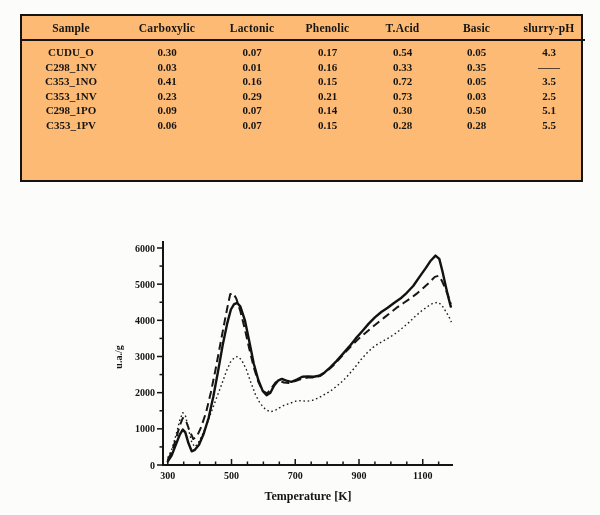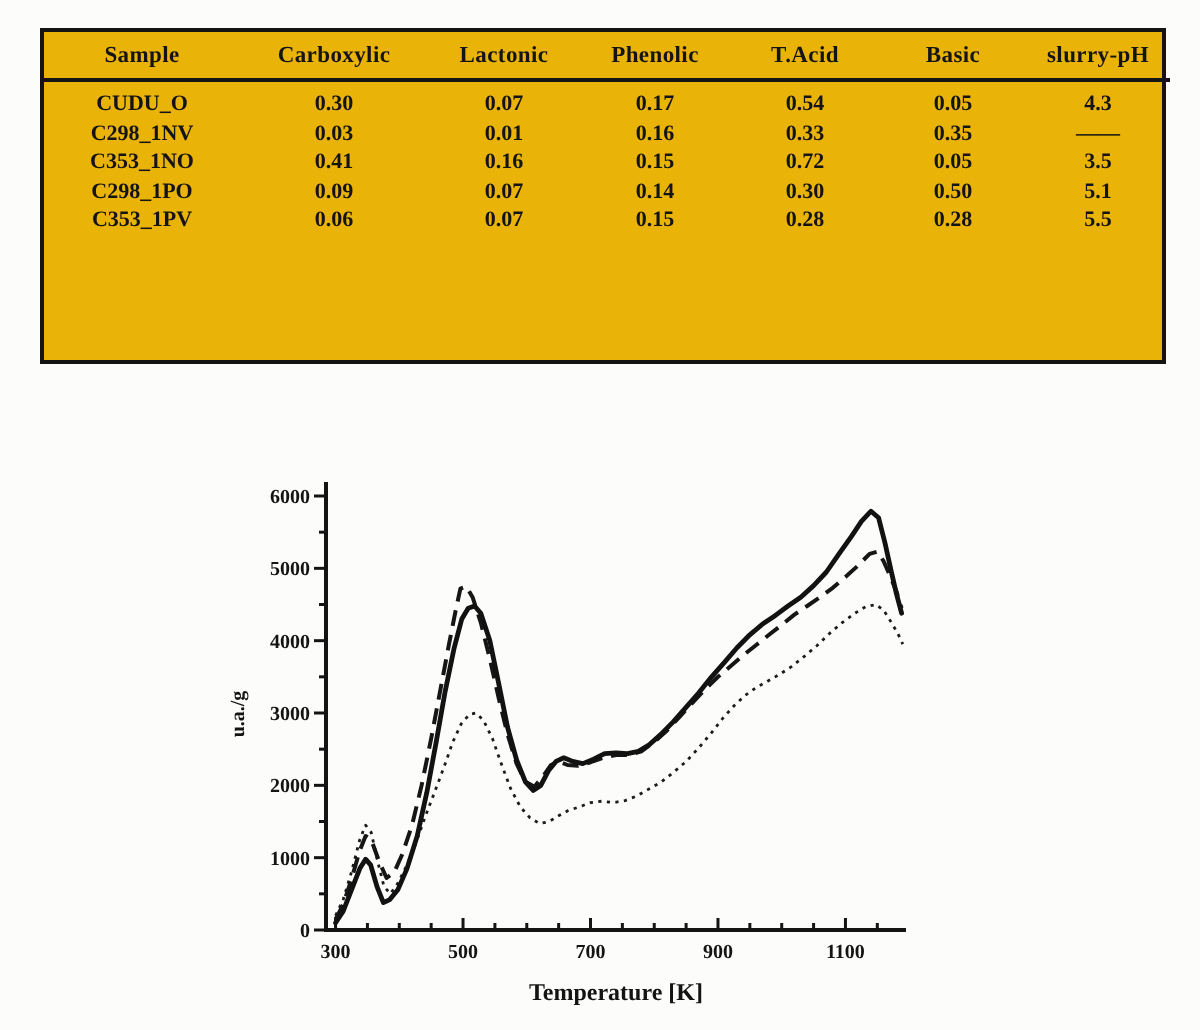--- a/index.html
+++ b/index.html
@@ -3,21 +3,21 @@
 <meta charset="utf-8">
 <style>
   html,body{margin:0;padding:0;background:#e8e8e8;}
   .page{
     position:relative;width:600px;height:515px;background:#fcfcfa;
     font-family:"Liberation Serif", serif;color:#141414;overflow:hidden;
   }
   
   .acid-table-wrap{
     position:absolute;left:20px;top:14px;width:563px;height:168px;
-    border:2px solid #141414;box-sizing:border-box;background:#eab308;
+    border:2px solid #141414;box-sizing:border-box;background:#fdba74;
   }
   table.acid{
     width:100%;border-collapse:collapse;table-layout:fixed;
   }
   table.acid th{
     font-size:11.5px;font-weight:bold;text-align:center;
     padding:6px 0 5px 0;border-bottom:2px solid #141414;
     letter-spacing:.2px;
   }
   table.acid td{
@@ -84,20 +84,29 @@
             <td>——</td>
           </tr>
           <tr>
             <td>C353_1NO</td>
             <td>0.41</td>
             <td>0.16</td>
             <td>0.15</td>
             <td>0.72</td>
             <td>0.05</td>
             <td>3.5</td>
+          </tr>
+          <tr>
+            <td>C353_1NV</td>
+            <td>0.23</td>
+            <td>0.29</td>
+            <td>0.21</td>
+            <td>0.73</td>
+            <td>0.03</td>
+            <td>2.5</td>
           </tr>
           <tr>
             <td>C298_1PO</td>
             <td>0.09</td>
             <td>0.07</td>
             <td>0.14</td>
             <td>0.30</td>
             <td>0.50</td>
             <td>5.1</td>
           </tr>

